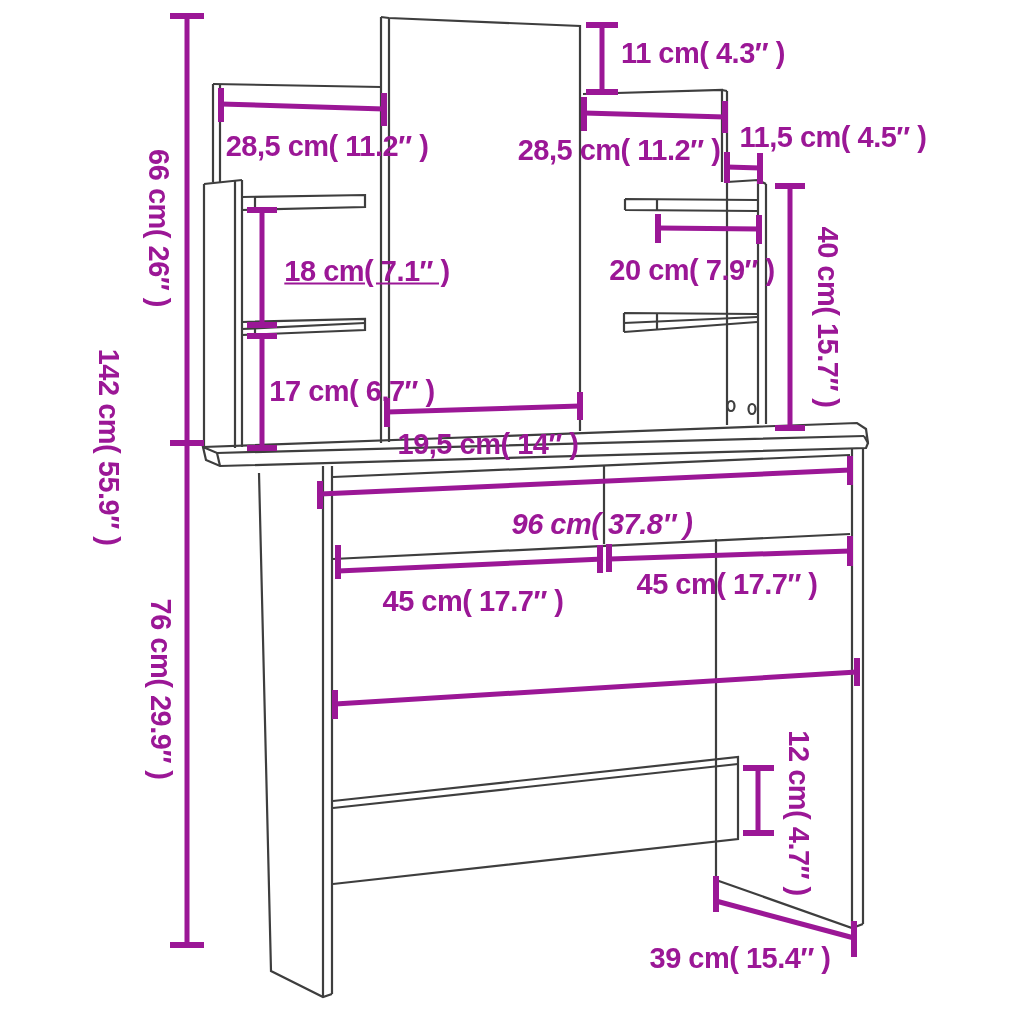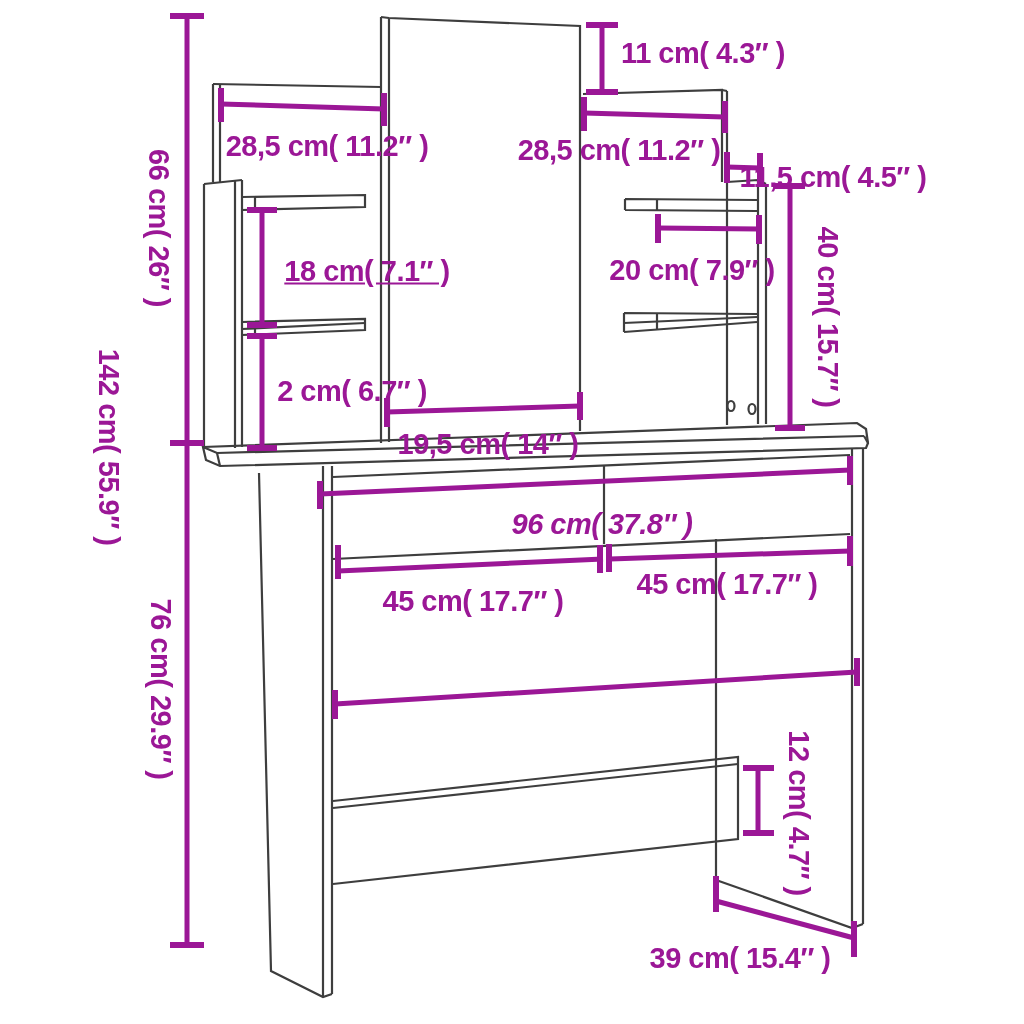--- a/index.html
+++ b/index.html
@@ -162,26 +162,26 @@
       <path stroke-width="6" d="M743,768 L774,768 M743,833 L774,833"></path>
 
       <path stroke-width="5" d="M716,901 L854,938"></path>
       <path stroke-width="6" d="M716,876 L716,912 M854,921 L854,957"></path>
     </g>
   </svg>
 
   <div class="lbl" style="left:703px;top:53px;">11 cm( 4.3″ )</div>
   <div class="lbl" style="left:327px;top:146px;">28,5 cm( 11.2″ )</div>
   <div class="lbl" style="left:619px;top:150px;">28,5 cm( 11.2″ )</div>
-  <div class="lbl" style="left:833px;top:137px;margin-top:40px;">11,5 cm( 4.5″ )</div>
+  <div class="lbl" style="left:833px;top:137px;">11,5 cm( 4.5″ )</div>
   <div class="lbl v" style="left:158px;top:228px;">66 cm( 26″ )</div>
   <div class="lbl" style="left:367px;top:271px;text-decoration:underline;">18 cm( 7.1″ )</div>
   <div class="lbl" style="left:676px;top:270px;margin-left:16px;">20 cm( 7.9″ )</div>
   <div class="lbl v" style="left:827px;top:317px;">40 cm( 15.7″ )</div>
-  <div class="lbl" style="left:352px;top:391px;">2 cm( 6.7″ )</div>
+  <div class="lbl" style="left:352px;top:391px;">17 cm( 6.7″ )</div>
   <div class="lbl v" style="left:108px;top:447px;">142 cm( 55.9″ )</div>
   <div class="lbl" style="left:488px;top:444px;">19,5 cm( 14″ )</div>
   <div class="lbl" style="left:602px;top:524px;font-style:italic;">96 cm( 37.8″ )</div>
   <div class="lbl" style="left:473px;top:601px;">45 cm( 17.7″ )</div>
   <div class="lbl" style="left:727px;top:584px;">45 cm( 17.7″ )</div>
   <div class="lbl v" style="left:160px;top:689px;">76 cm( 29.9″ )</div>
   <div class="lbl v" style="left:798px;top:813px;">12 cm( 4.7″ )</div>
   <div class="lbl" style="left:740px;top:958px;">39 cm( 15.4″ )</div>
 
 </div>

